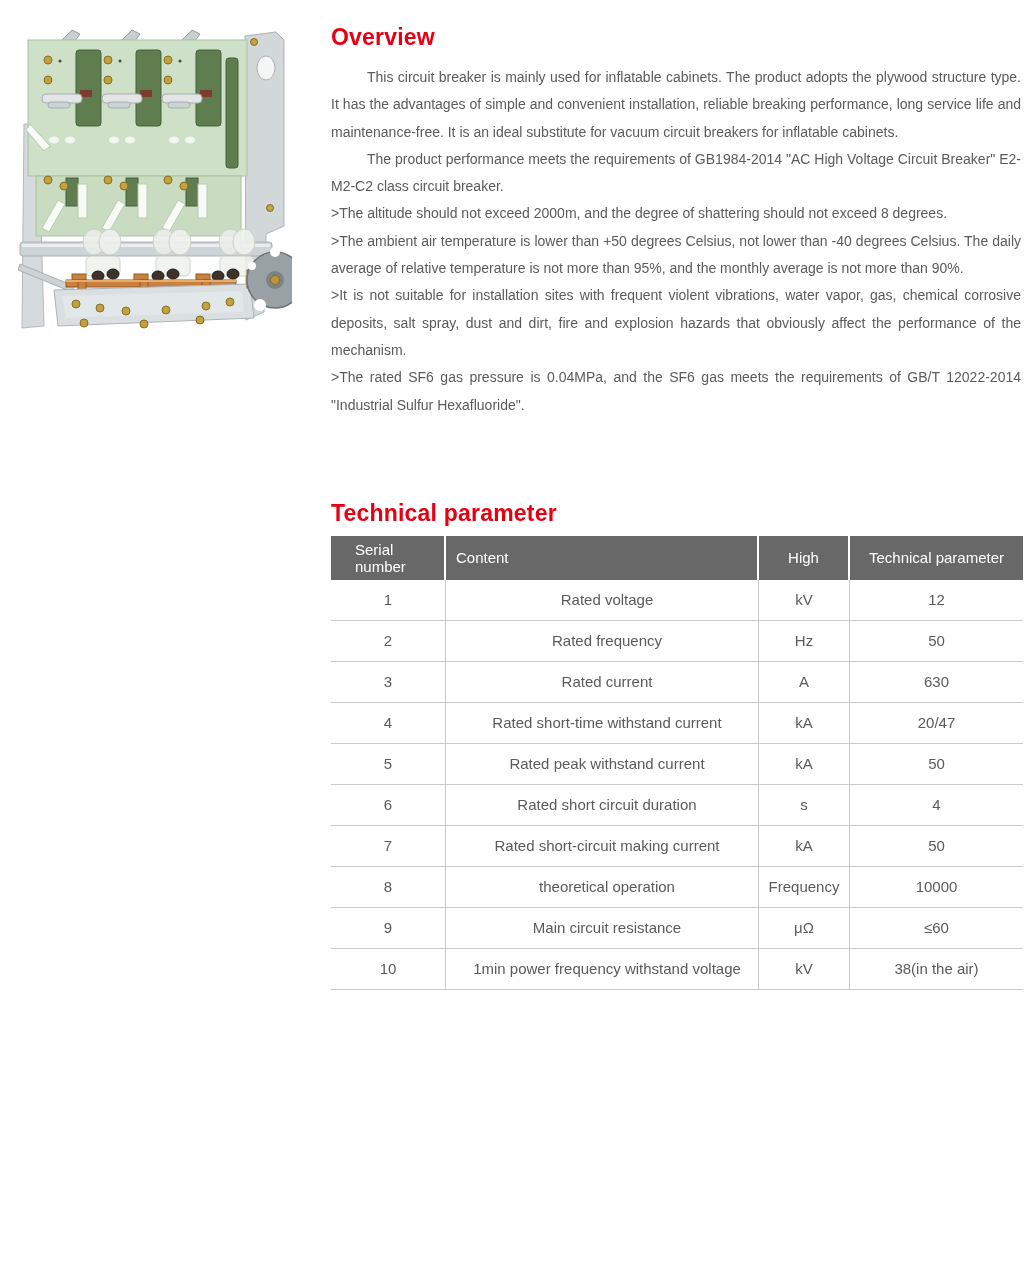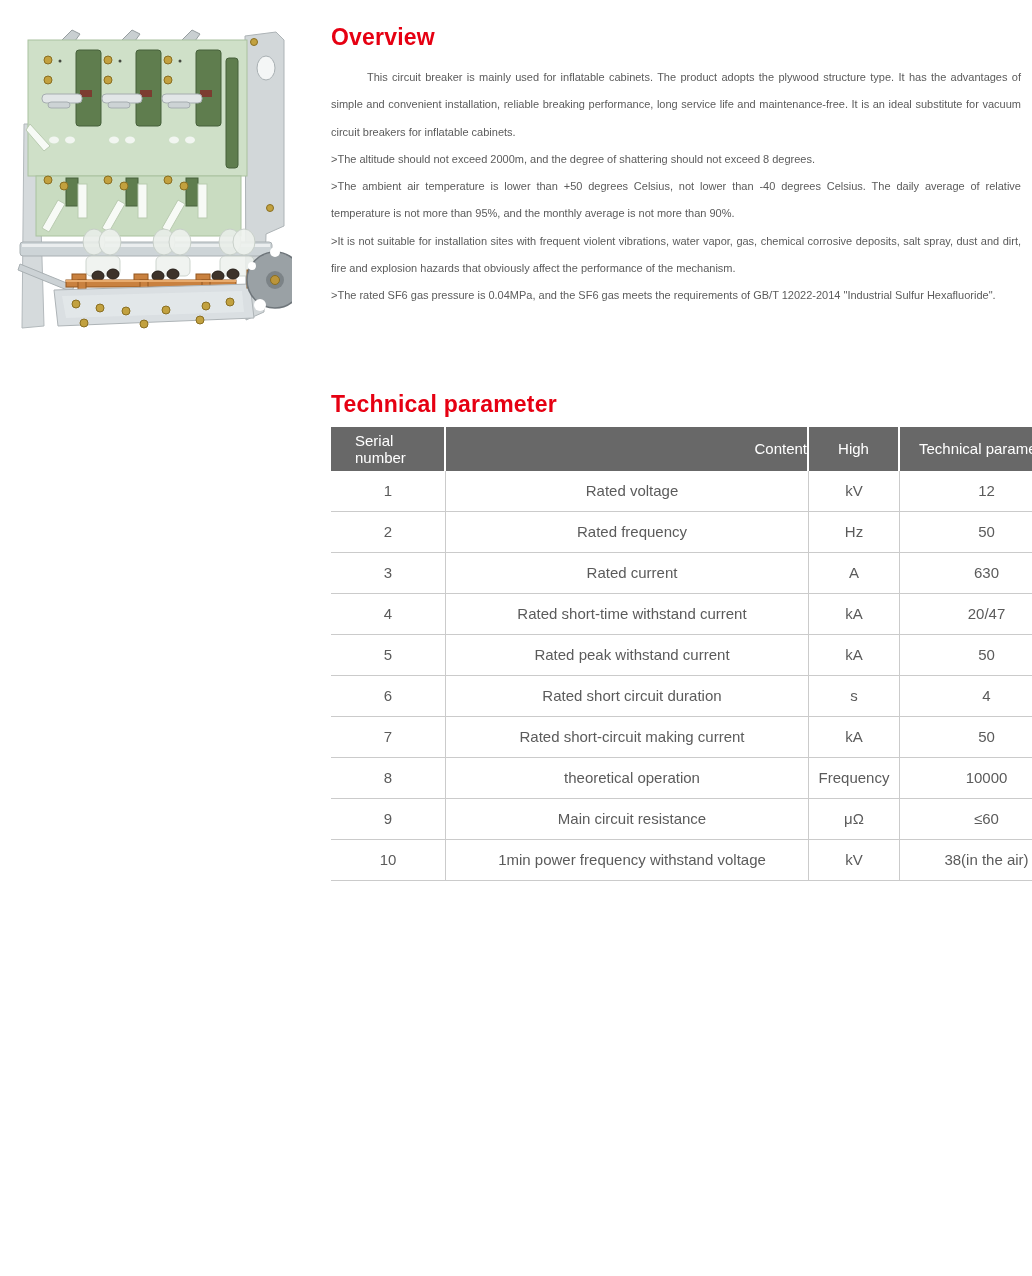--- a/index.html
+++ b/index.html
@@ -37,21 +37,21 @@
     color: var(--heading-red);
     font-size: 23px;
     line-height: 26px;
     font-weight: bold;
     letter-spacing: 0.2px;
   }
   .section-overview h2.section-title { margin-bottom: 14px; }
   .section-conditions h2.section-title { margin-top: 75px; margin-bottom: 17px; }
   .section-technical h2.section-title { margin-top: 81px; margin-bottom: 10px; }
   p.body-par {
-    font-size: 11px;
+    font-size: 14px;
     line-height: 27.3px;
     text-align: justify;
     color: var(--body-text);
   }
   p.body-par.indent { text-indent: 36px; }
   .param-table {
     border-collapse: separate;
     border-spacing: 0;
     width: 690px;
     table-layout: fixed;
@@ -60,21 +60,21 @@
   }
   .param-table thead th {
     background: var(--table-header-bg);
     color: var(--table-header-text);
     font-weight: normal;
     height: 44px;
     vertical-align: middle;
   }
   .param-table thead th:not(:last-child) { border-right: 2px solid #fff; }
   .param-table th.col0 { width: 115px; text-align: left; padding-left: 24px; }
-  .param-table th.col1 { width: 363px; text-align: right; padding-left: 10px; }
+  .param-table th.col1 { width: 313px; text-align: left; padding-left: 10px; }
   .param-table th.col2 { width: 91px; text-align: center; }
   .param-table th.col3 { width: 173px; text-align: center; }
   .param-table tbody td {
     height: 41px;
     vertical-align: middle;
     text-align: center;
     border-bottom: 1px solid var(--table-border);
     background: #fff;
     overflow: hidden;
     white-space: nowrap;
@@ -235,20 +235,21 @@
       <circle cx="261" cy="252" r="9" fill="#7c8387"></circle>
       <circle cx="261" cy="252" r="4.5" fill="#bb953b" stroke="#8a6f22"></circle>
     </g>
   </svg>
 </figure>
 
 <main class="content">
   <section class="section-overview">
     <h2 class="section-title">Overview</h2>
     <p class="body-par indent">This circuit breaker is mainly used for inflatable cabinets. The product adopts the plywood structure type. It has the advantages of simple and convenient installation, reliable breaking performance, long service life and maintenance-free. It is an ideal substitute for vacuum circuit breakers for inflatable cabinets.</p>
+    <p class="body-par indent">The product performance meets the requirements of GB1984-2014 "AC High Voltage Circuit Breaker" E2-M2-C2 class circuit breaker.</p>
   </section>
 
   <section class="section-conditions">
     <p class="body-par">&gt;The altitude should not exceed 2000m, and the degree of shattering should not exceed 8 degrees.</p>
     <p class="body-par">&gt;The ambient air temperature is lower than +50 degrees Celsius, not lower than -40 degrees Celsius. The daily average of relative temperature is not more than 95%, and the monthly average is not more than 90%.</p>
     <p class="body-par">&gt;It is not suitable for installation sites with frequent violent vibrations, water vapor, gas, chemical corrosive deposits, salt spray, dust and dirt, fire and explosion hazards that obviously affect the performance of the mechanism.</p>
     <p class="body-par">&gt;The rated SF6 gas pressure is 0.04MPa, and the SF6 gas meets the requirements of GB/T 12022-2014 "Industrial Sulfur Hexafluoride".</p>
   </section>
 
   <section class="section-technical">

